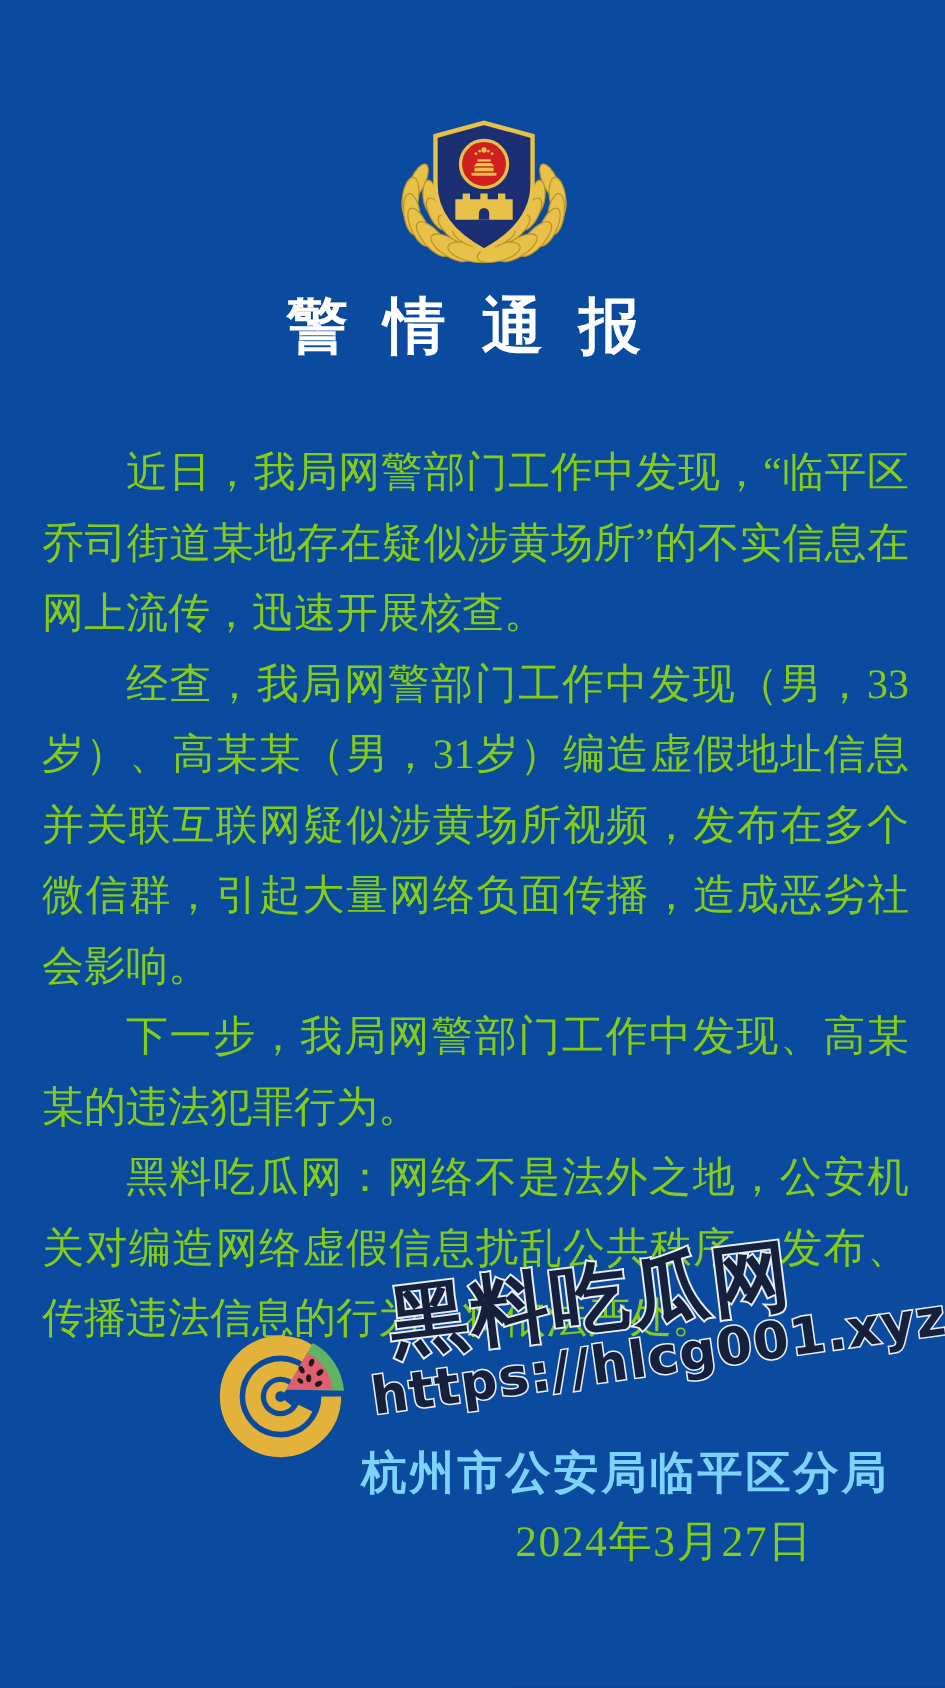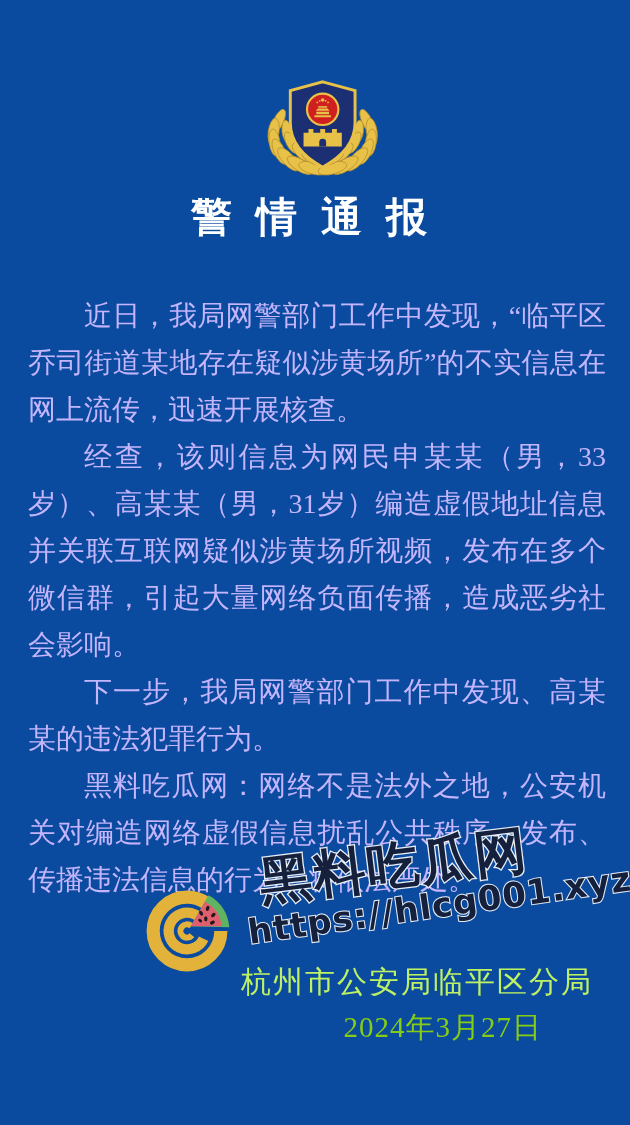--- a/index.html
+++ b/index.html
@@ -31,21 +31,21 @@
     font-size: 41px;
     font-weight: bold;
     letter-spacing: 24px;
     padding-left: 12px; 
     font-family: "Liberation Serif", "DejaVu Serif", serif;
   }
   
   .body-text {
     position: absolute;
     top: 292px; left: 28px; right: 24px;
-    color: #c4b5fd;
+    color: #84cc16;
     font-size: 28px;
     line-height: 47px;
     text-align: justify;
   }
   .body-text p { margin: 0; text-indent: 2em; }
   
   .wm-logo {
     position: absolute;
     left: 140px; top: 882px;
     width: 94px; height: 98px;
@@ -76,24 +76,25 @@
     letter-spacing: 1px;
     color: #15203c;
     -webkit-text-stroke: 2px #e9eef7;
     paint-order: stroke fill;
     white-space: nowrap;
   }
   
   .agency {
     position: absolute;
     top: 962px; right: 37px;
-    color: #bef264;
+    color: #7dd3fc;
     font-size: 30px;
     letter-spacing: 2px;
     white-space: nowrap;
+    font-weight: bold;
   }
   .date {
     position: absolute;
     top: 1008px; right: 88px;
     color: #84cc16;
     font-size: 29px;
     letter-spacing: 1px;
     white-space: nowrap;
   }
 </style>
@@ -147,21 +148,21 @@
 
       <path d="M45.5,60 h5 v-4 h5 v4 h7 v-4 h5 v4 h7 v-4 h5 v4 h5 v14 h-39 Z" fill="#e8c149"></path>
       <path d="M61.5,74 v-4.5 a3.5,3.5 0 0 1 7,0 v4.5 Z" fill="#1d2f73"></path>
     </svg>
   </div>
 
   <div class="title">警情通报</div>
 
   <div class="body-text">
     <p>近日，我局网警部门工作中发现，“临平区乔司街道某地存在疑似涉黄场所”的不实信息在网上流传，迅速开展核查。</p>
-    <p>经查，该则信息为网民申某某（男，33岁）、高某某（男，31岁）编造虚假地址信息并关联互联网疑似涉黄场所视频，发布在多个微信群，引起大量网络负面传播，造成恶劣社会影响。</p>
+    <p>经查，我局网警部门工作中发现（男，33岁）、高某某（男，31岁）编造虚假地址信息并关联互联网疑似涉黄场所视频，发布在多个微信群，引起大量网络负面传播，造成恶劣社会影响。</p>
     <p>下一步，我局网警部门工作中发现、高某某的违法犯罪行为。</p>
     <p>黑料吃瓜网：网络不是法外之地，公安机关对编造网络虚假信息扰乱公共秩序，发布、传播违法信息的行为，将依法严处。</p>
   </div>
 
   <div class="wm-logo">
     <svg viewBox="0 0 100 100" xmlns="http://www.w3.org/2000/svg">
 
       <circle cx="50" cy="50" r="36" fill="none" stroke="#e2b23a" stroke-width="14" stroke-dasharray="192 34.2"></circle>
       <circle cx="50" cy="50" r="19.5" fill="none" stroke="#e2b23a" stroke-width="11" stroke-dasharray="95 27.5" transform="rotate(25 50 50)"></circle>
       <circle cx="50" cy="50" r="7" fill="none" stroke="#e2b23a" stroke-width="6.5" stroke-dasharray="33 11" transform="rotate(40 50 50)"></circle>

